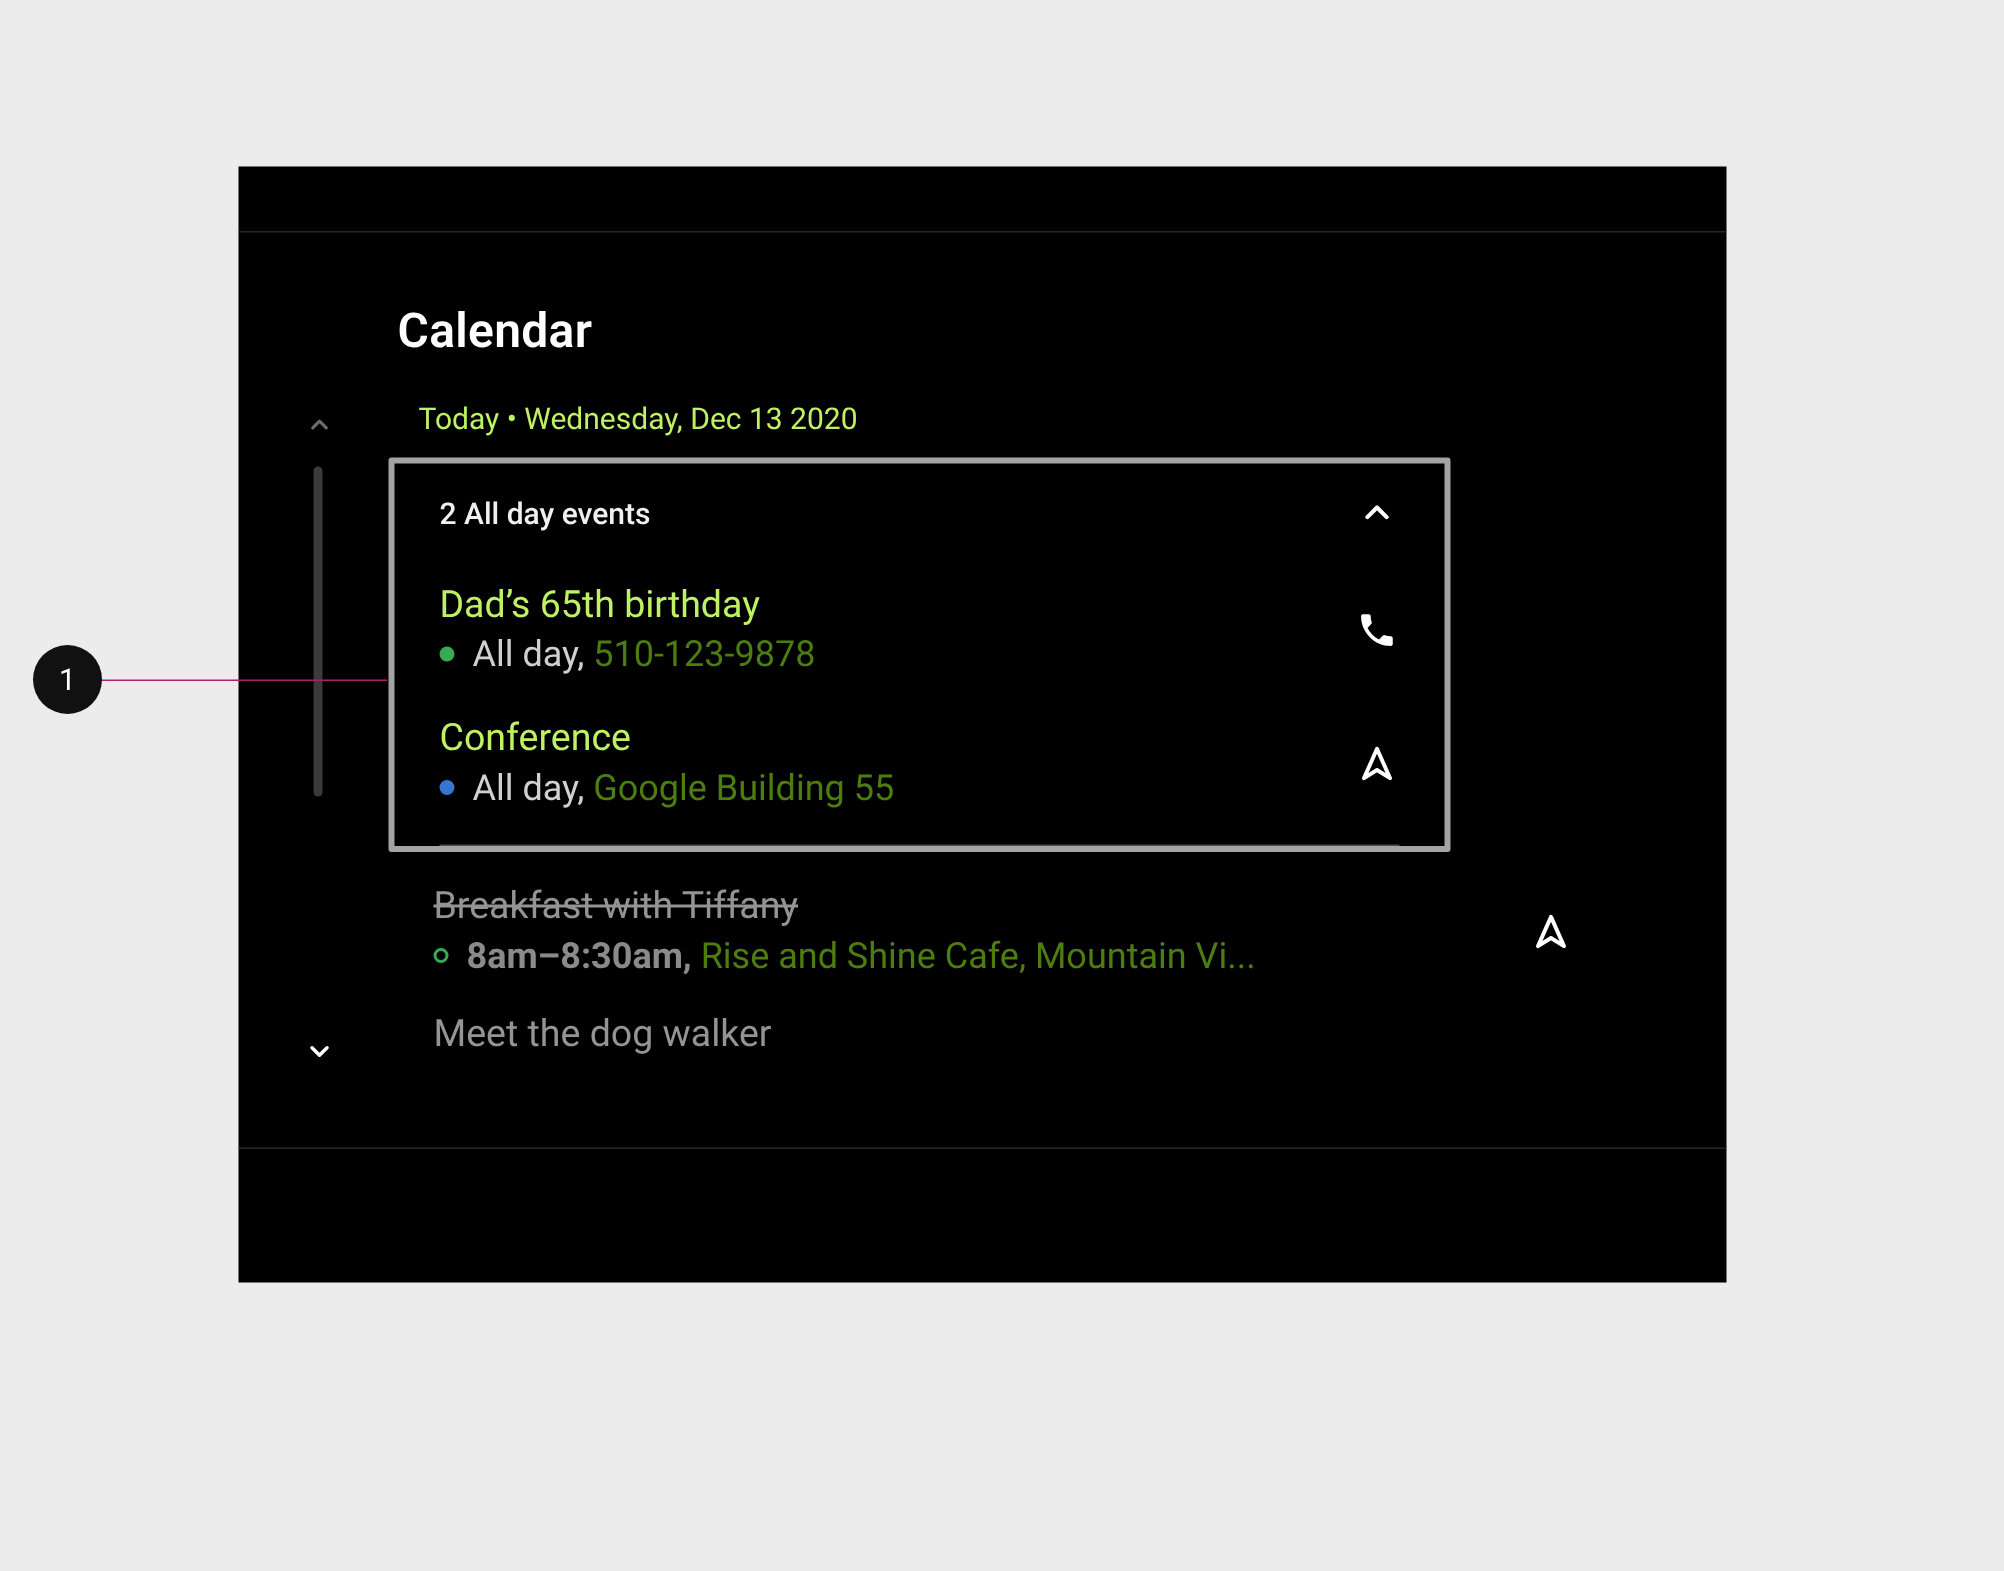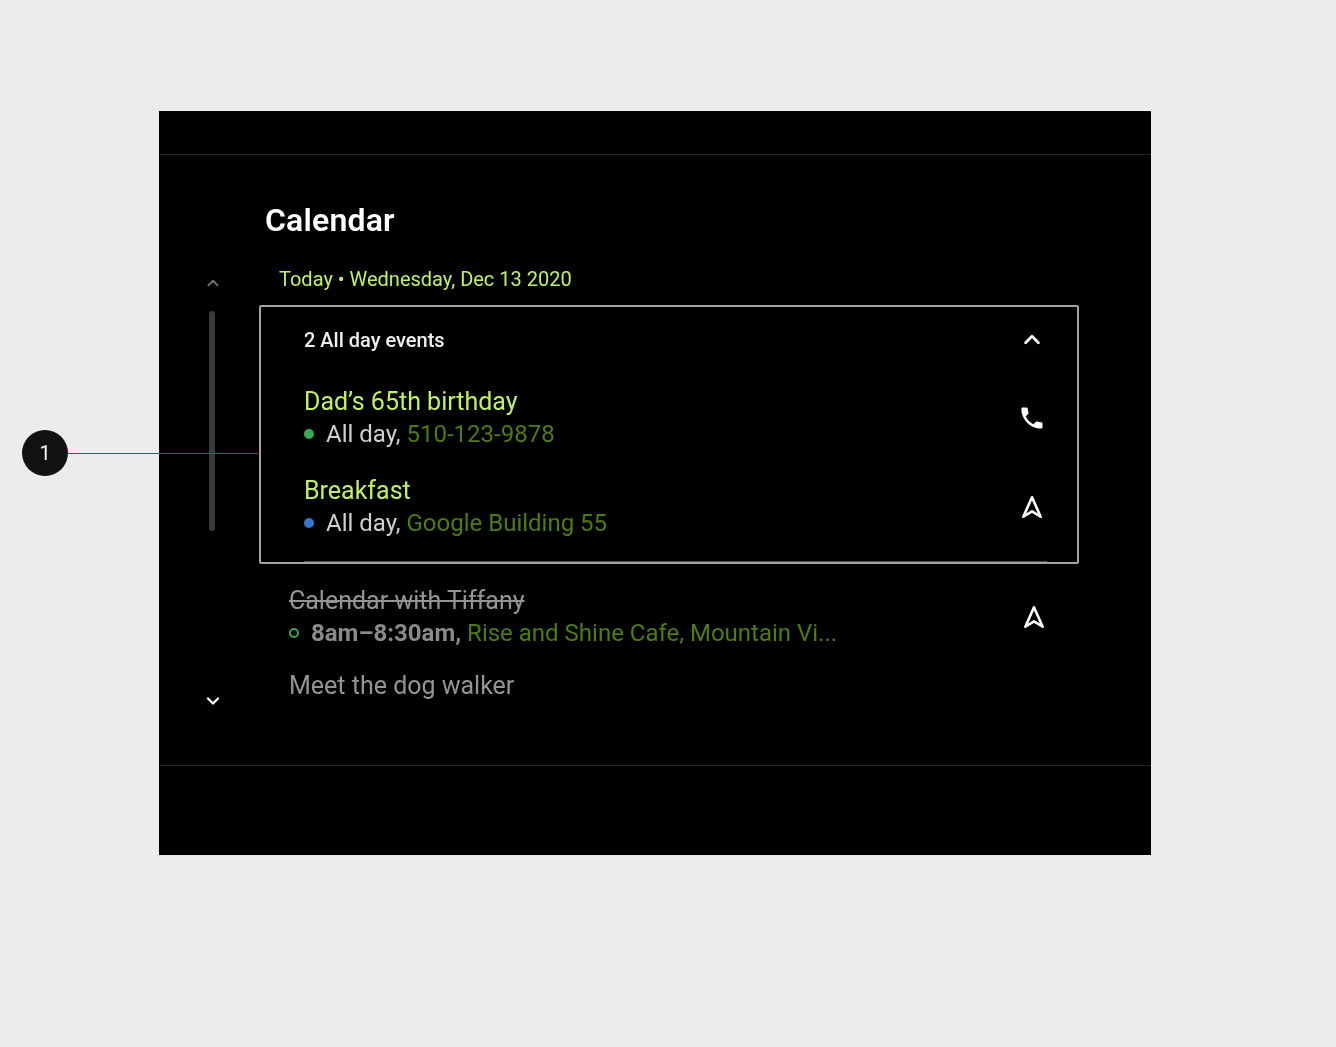--- a/index.html
+++ b/index.html
@@ -78,24 +78,24 @@
   }
   .date-line {
     font-size: 20px;
     color: #bef264;
     margin-left: 14px;
     margin-bottom: 14px;
   }
 
   
   .highlight {
-    border: 2px solid #a3a3a3;
+    border: 4px solid #a3a3a3;
     border-radius: 2px;
-    width: 820px;
-    padding: 0 0 0 13px;
+    width: 708px;
+    padding: 0 0 0 0;
     margin-left: -6px;
   }
   .section-header {
     display: flex;
     align-items: center;
     justify-content: space-between;
     padding: 18px 30px 18px 30px;
   }
   .section-header-title {
     font-size: 20px;
@@ -256,21 +256,21 @@
           </div>
           <div class="action-icon">
             <svg width="28" height="28" viewBox="0 0 24 24">
               <path d="M6.6 10.8c1.4 2.8 3.8 5.2 6.6 6.6l2.2-2.2c.3-.3.7-.4 1-.2 1.1.4 2.3.6 3.5.6.6 0 1.1.5 1.1 1.1V20c0 .6-.5 1.1-1.1 1.1C10.6 21.1 2.9 13.4 2.9 4.1 2.9 3.5 3.4 3 4 3h3.3c.6 0 1.1.5 1.1 1.1 0 1.2.2 2.4.6 3.5.1.4 0 .8-.3 1L6.6 10.8z" fill="#ffffff"></path>
             </svg>
           </div>
         </div>
 
         <div class="event-row">
           <div class="event-text">
-            <div class="event-title">Breakfast</div>
+            <div class="event-title">Conference</div>
             <div class="event-meta">
               <span class="dot blue"></span>
               <span class="meta-1">All day,</span>
               <span>&nbsp;</span>
               <span class="meta-2">Google Building 55</span>
             </div>
           </div>
           <div class="action-icon">
             <svg width="26" height="26" viewBox="0 0 24 24">
               <path d="M12 3 L20 21 L12 16 L4 21 Z" fill="none" stroke="#ffffff" stroke-width="2.4" stroke-linejoin="round"></path>
@@ -278,21 +278,21 @@
           </div>
         </div>
 
         <div class="divider"></div>
       </div>
 
       <div class="below-highlight">
 
         <div class="event-row" style="padding-top:22px;">
           <div class="event-text">
-            <div class="event-title struck">Calendar with Tiffany</div>
+            <div class="event-title struck">Breakfast with Tiffany</div>
             <div class="event-meta">
               <span class="dot green-outline"></span>
               <span class="meta-1 dim">8am–8:30am,</span>
               <span>&nbsp;</span>
               <span class="meta-2">Rise and Shine Cafe, Mountain Vi...</span>
             </div>
           </div>
           <div class="action-icon">
             <svg width="26" height="26" viewBox="0 0 24 24">
               <path d="M12 3 L20 21 L12 16 L4 21 Z" fill="none" stroke="#ffffff" stroke-width="2.4" stroke-linejoin="round"></path>

